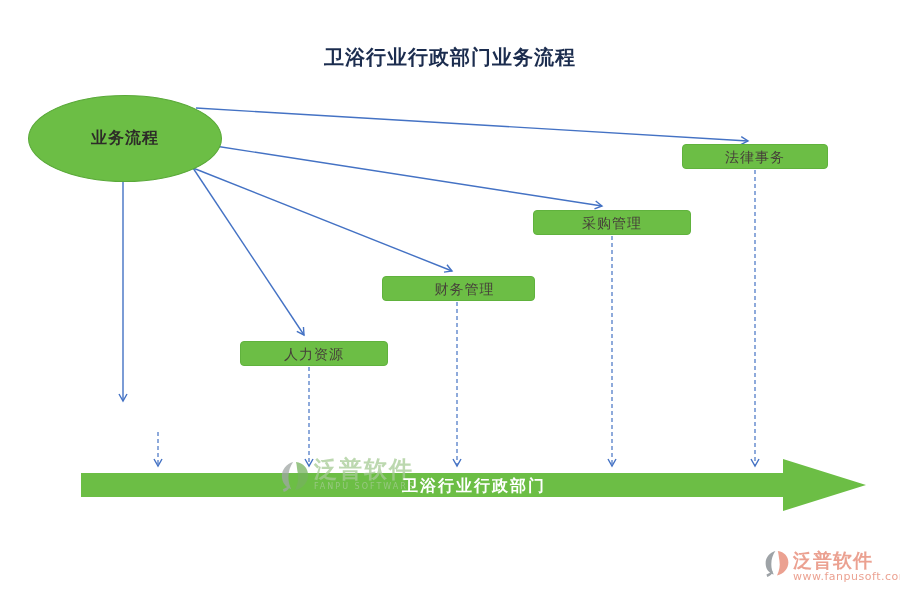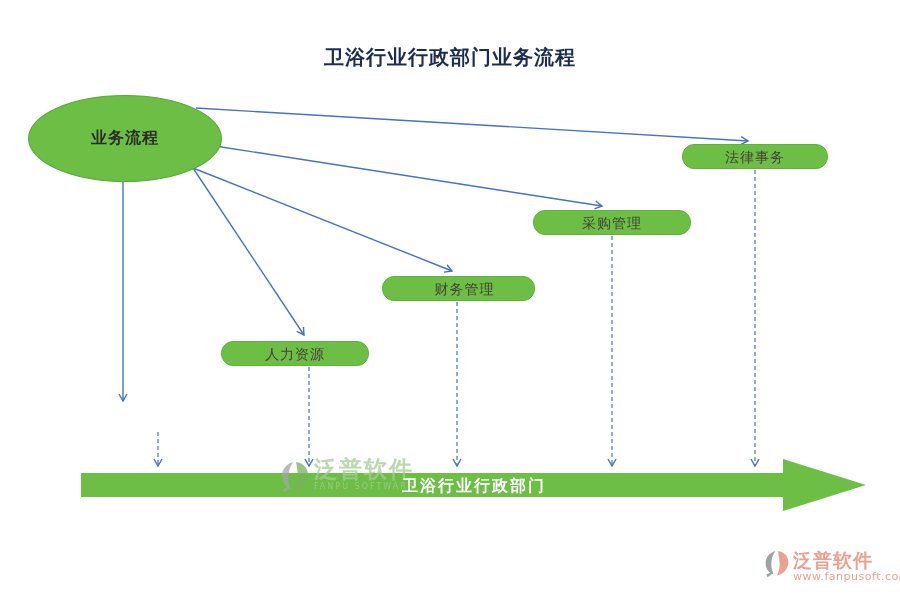--- a/index.html
+++ b/index.html
@@ -14,26 +14,26 @@
   .layer{position:absolute;left:0;top:0;z-index:1;}
 
   .ellipse{
     position:absolute;left:28px;top:95px;width:192px;height:85px;
     background:#6cbe45;border:1px solid #5aa939;border-radius:50%;
     display:flex;align-items:center;justify-content:center;
     font-size:16px;font-weight:bold;color:#2d2c28;letter-spacing:1px;z-index:3;
   }
 
   .node{
-    position:absolute;height:25px;line-height:25px;border-radius:12px;
+    position:absolute;height:25px;line-height:25px;border-radius:4px;
     background:#6cbe45;border:1px solid #60b23d;box-sizing:border-box;
     text-align:center;font-size:14px;color:#46403a;letter-spacing:1px;z-index:3;
   }
   .n1{left:84px;top:406px;width:149px;}
-  .n2{left:221px;top:341px;width:148px;}
+  .n2{left:240px;top:341px;width:148px;}
   .n3{left:382px;top:276px;width:153px;padding-left:12px;}
   .n4{left:533px;top:210px;width:158px;}
   .n5{left:682px;top:144px;width:146px;}
 
   .banner-label{
     position:absolute;left:378px;top:474px;height:37px;line-height:23px;
     font-size:16px;font-weight:600;color:#ffffff;letter-spacing:2px;z-index:3;margin-left:24px;
   }
 
   .wm-center{

